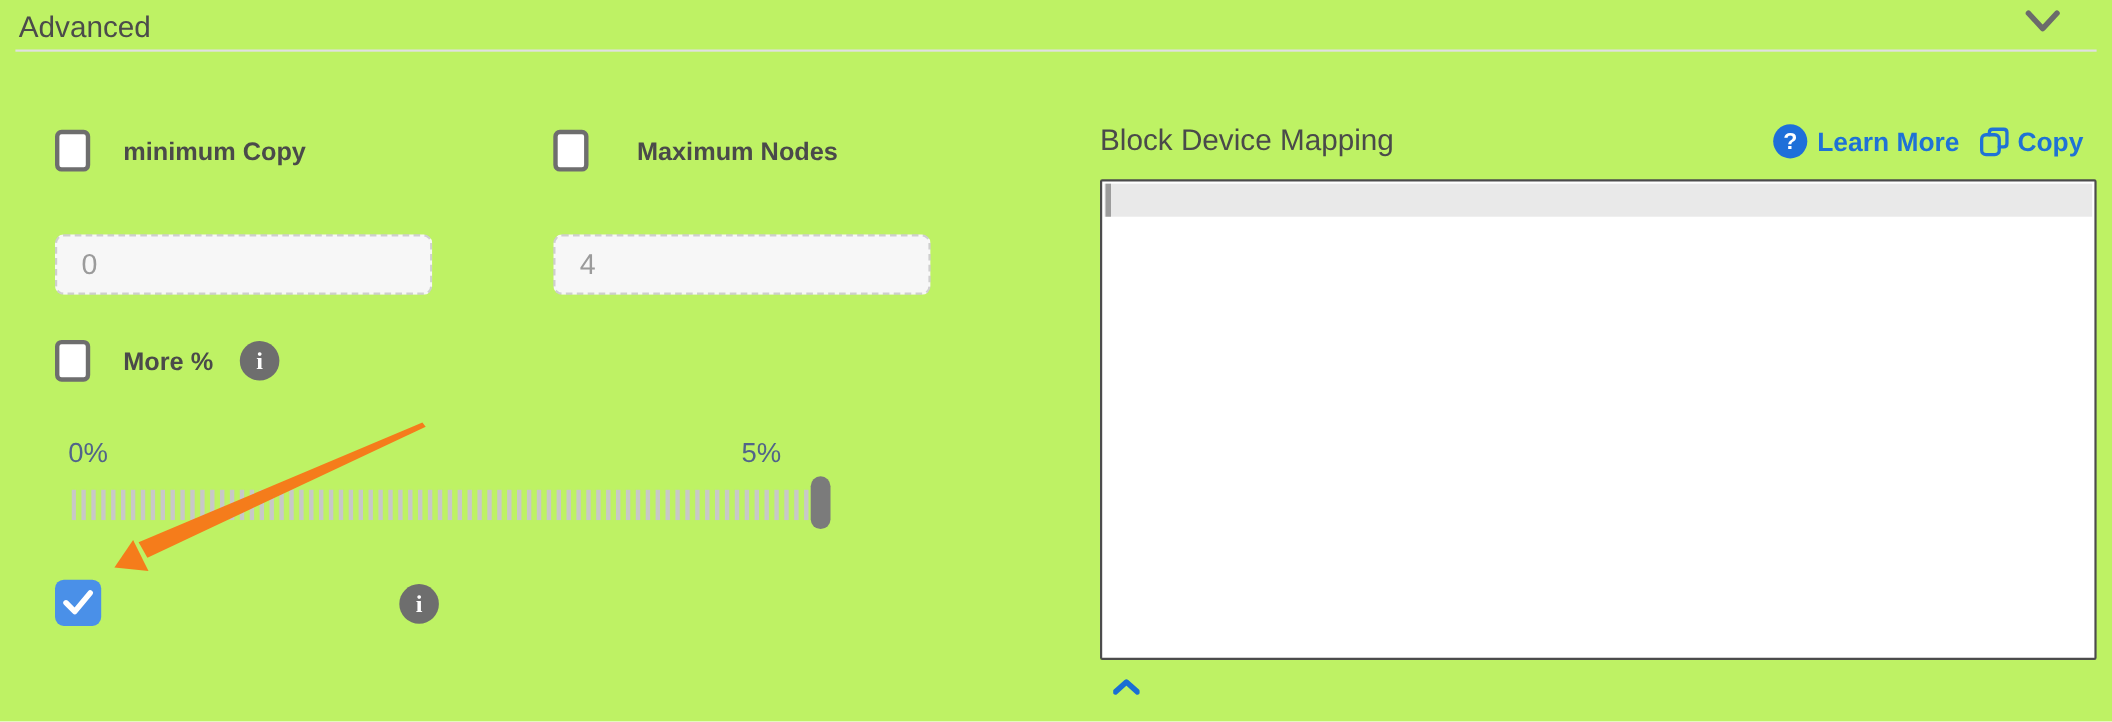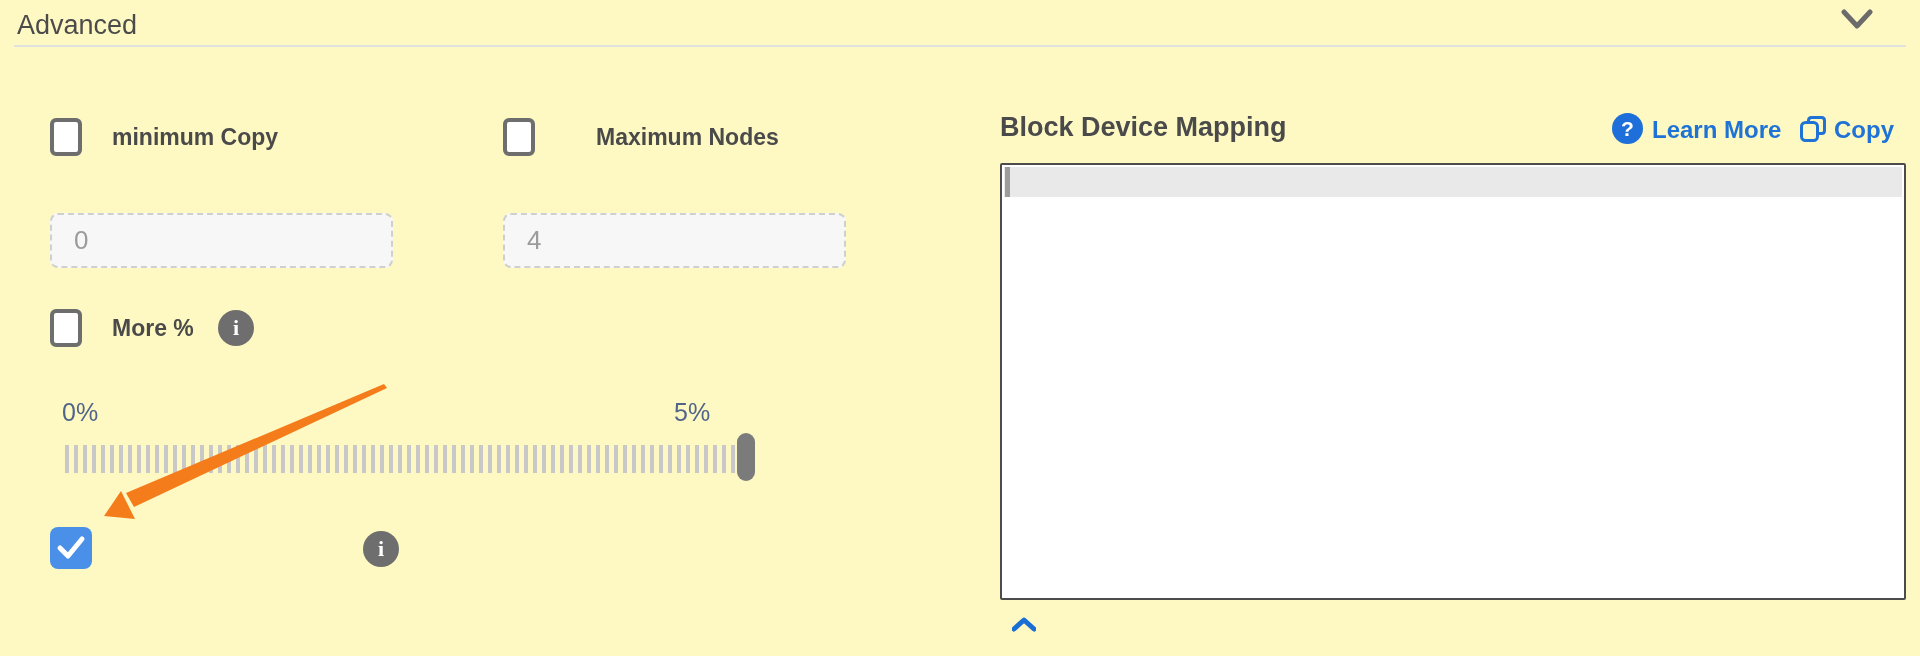--- a/index.html
+++ b/index.html
@@ -1,18 +1,18 @@
 <!DOCTYPE html>
 <html><head>
 <meta charset="utf-8">
 <style>
   * { margin:0; padding:0; box-sizing:border-box; }
   html,body { background:#fff; }
   body { font-family:"Liberation Sans", sans-serif; }
-  .stage { position:relative; width:1920px; height:656px; background:#fef9c3; overflow:hidden; }
+  .stage { position:relative; width:1920px; height:656px; background:#bef264; overflow:hidden; }
 
   
   .adv-title { position:absolute; left:17px; top:10px; font-size:27px; font-weight:500; color:#4b4b4b; }
   .hdr-chevron { position:absolute; left:1841px; top:8px; width:32px; height:24px; cursor:pointer; }
   .divider { position:absolute; left:14px; top:45px; width:1892px; height:2px; background:#e0e0e0; }
 
   
   .cbx { position:absolute; width:32px; height:38px; border:4px solid #6e6e6e; border-radius:6px; background:#fff; cursor:pointer; }
   .cbx-checked { position:absolute; width:42px; height:42px; border-radius:8px; background:#4a90e8; cursor:pointer; display:flex; align-items:center; justify-content:center; }
   .cbx-label { position:absolute; font-size:23px; font-weight:700; color:#4a4a4a; white-space:nowrap; }
@@ -27,21 +27,21 @@
   
   .pct-label { position:absolute; font-size:25px; color:#51648a; }
   .tick-track { position:absolute; left:65px; top:445px; width:676px; height:28px; display:flex; gap:5px; overflow:hidden; cursor:pointer; }
   .tick { width:4px; height:28px; background:#c8c8c8; flex:0 0 4px; }
   .slider-handle { position:absolute; left:737px; top:433px; width:18px; height:48px; border-radius:9px; background:#7b7b7b; cursor:grab; }
 
   
   .arrow-svg { position:absolute; left:90px; top:370px; width:320px; height:160px; pointer-events:none; }
 
   
-  .bdm-title { position:absolute; left:1000px; top:112px; font-size:27px; font-weight:700; color:#4a4a4a; }
+  .bdm-title { position:absolute; left:1000px; top:112px; font-size:27px; font-weight:400; color:#4a4a4a; }
   .blue-link { font-size:24px; font-weight:700; color:#1f72d6; cursor:pointer; text-decoration:none; white-space:nowrap; }
   .q-ic { position:absolute; left:1612px; top:113px; width:31px; height:31px; border-radius:50%; background:#1e6fd9; color:#fff; font-size:21px; font-weight:700; display:flex; align-items:center; justify-content:center; cursor:pointer; }
   .learn-txt { position:absolute; left:1652px; top:116px; }
   .copy-ic { position:absolute; left:1799px; top:114px; width:28px; height:30px; cursor:pointer; }
   .copy-txt { position:absolute; left:1834px; top:116px; }
 
   .editor { position:absolute; left:1000px; top:163px; width:906px; height:437px; border:2px solid #4c4c4c; border-radius:2px; background:#fff; cursor:text; }
   .editor-hl { position:absolute; left:2px; top:2px; width:898px; height:30px; background:#e9e9e9; }
   .editor-cursor { position:absolute; left:3px; top:2px; width:5px; height:30px; background:#9c9c9c; }
 
@@ -55,21 +55,21 @@
 
   <div class="adv-title">Advanced</div>
   <svg class="hdr-chevron" viewBox="0 0 32 24">
     <polyline points="3,4 16,18 29,4" fill="none" stroke="#6b6b6b" stroke-width="5" stroke-linecap="round" stroke-linejoin="round"></polyline>
   </svg>
   <div class="divider"></div>
 
   <div class="cbx" style="left:50px; top:118px;"></div>
   <div class="cbx-label" style="left:112px; top:124px;">minimum Copy</div>
   <div class="cbx" style="left:503px; top:118px;"></div>
-  <div class="cbx-label" style="left:596px; top:124px;">Maximum Nodes</div>
+  <div class="cbx-label" style="left:579px; top:124px;">Maximum Nodes</div>
 
   <input class="dash-input" style="left: 50px; top: 213px; width: 343px; height: 55px;" disabled="" placeholder="0">
   <input class="dash-input" style="left: 503px; top: 213px; width: 343px; height: 55px;" disabled="" placeholder="4">
 
   <div class="cbx" style="left:50px; top:309px;"></div>
   <div class="cbx-label" style="left:112px; top:315px;">More %</div>
   <div class="info-ic" style="left:218px; top:310px;">i</div>
 
   <div class="pct-label" style="left:62px; top:398px;">0%</div>
   <div class="pct-label" style="left:674px; top:398px;">5%</div>

